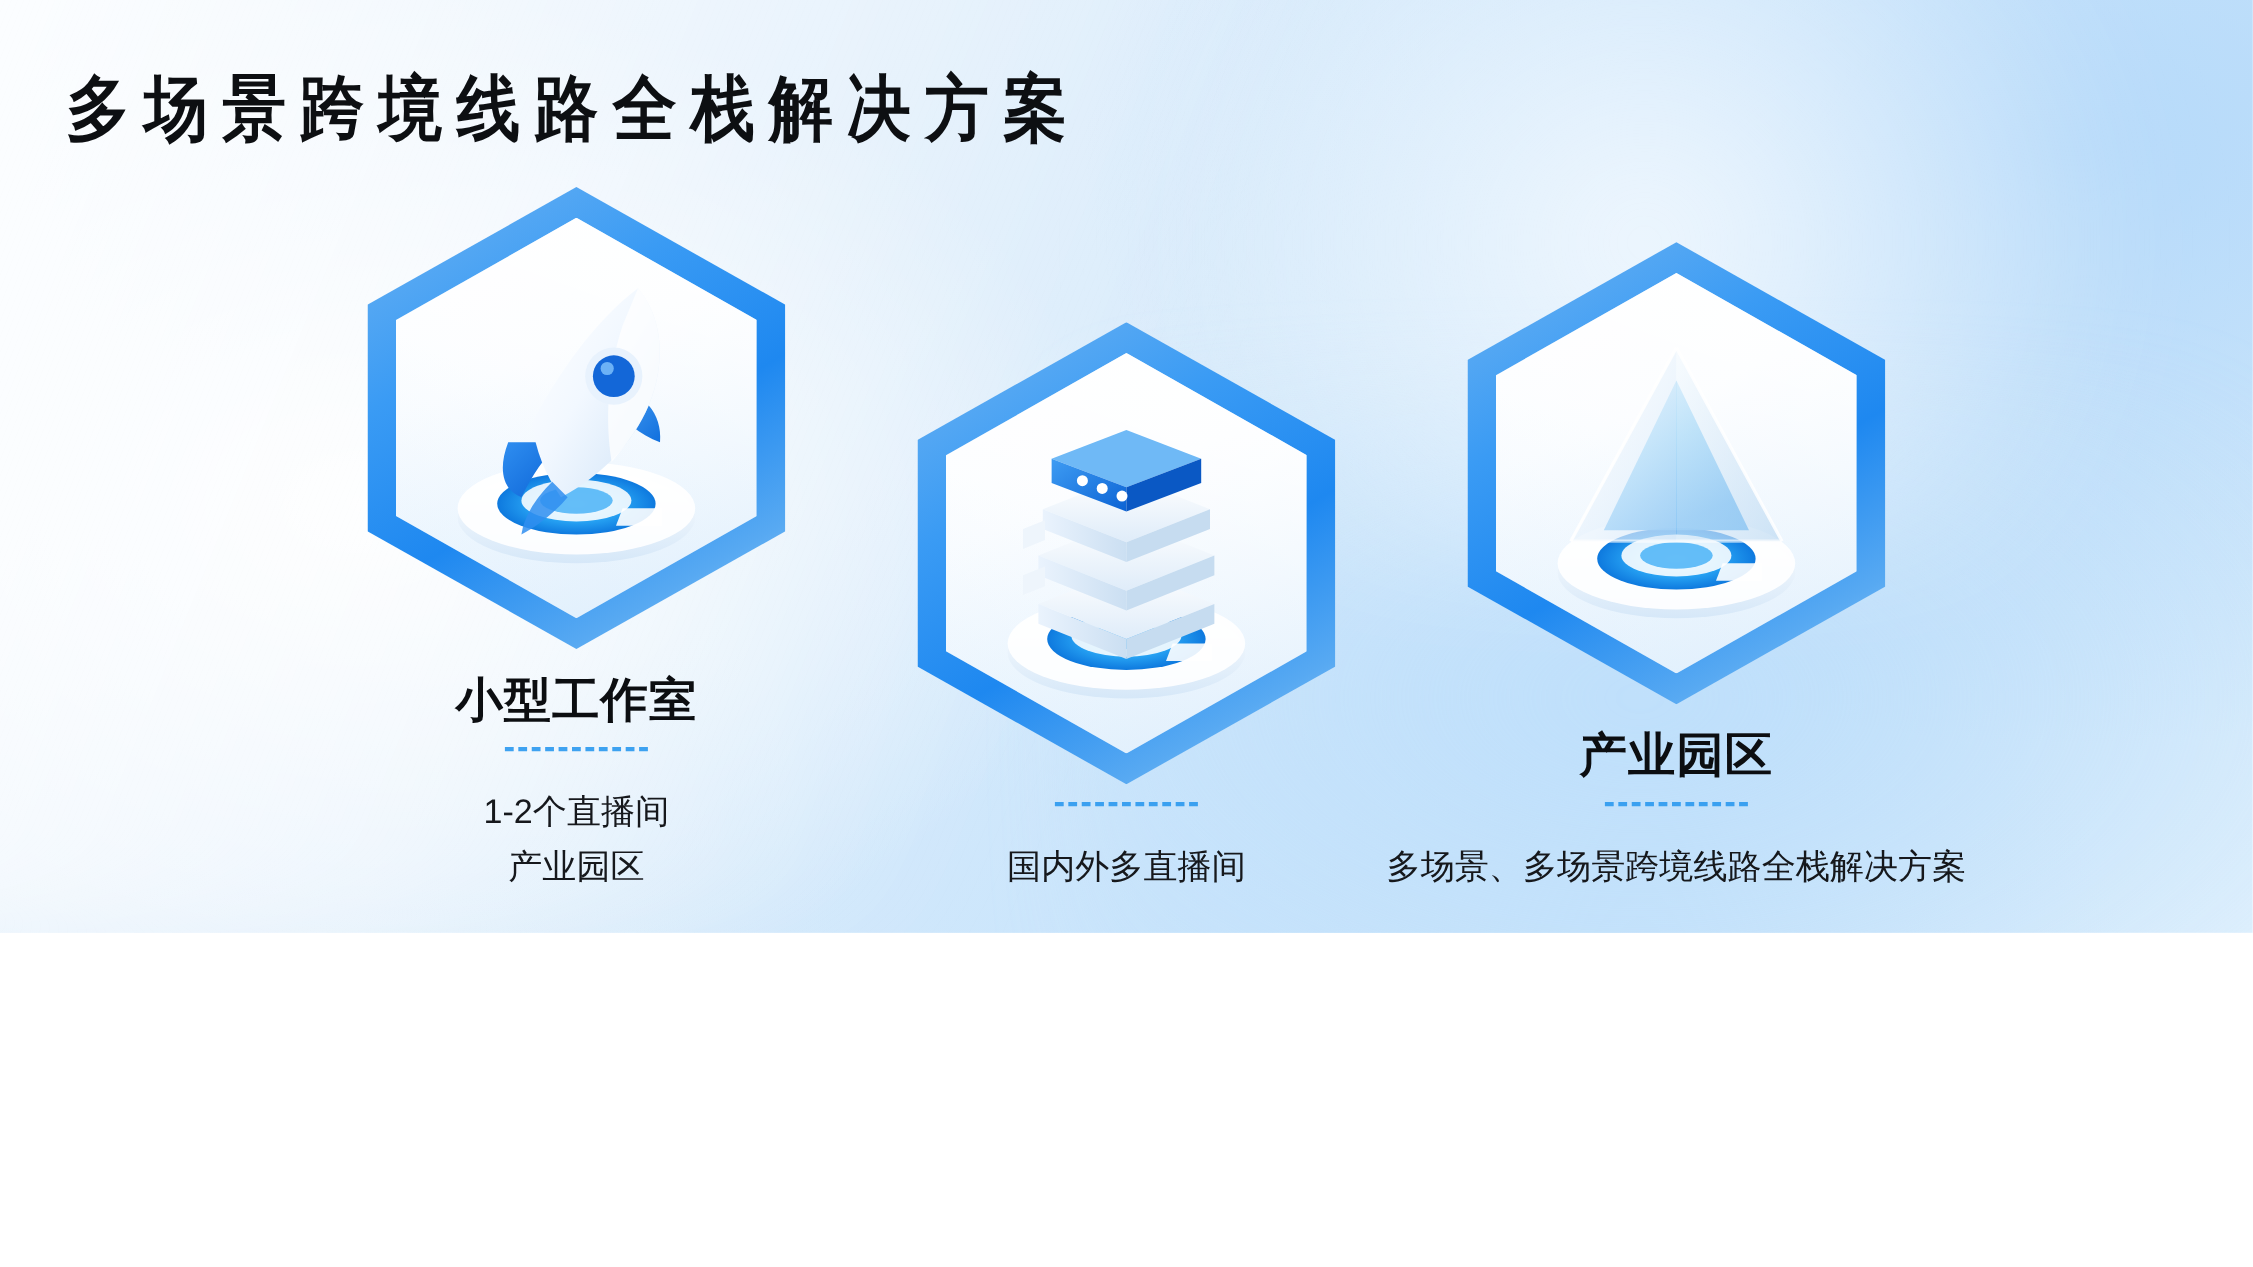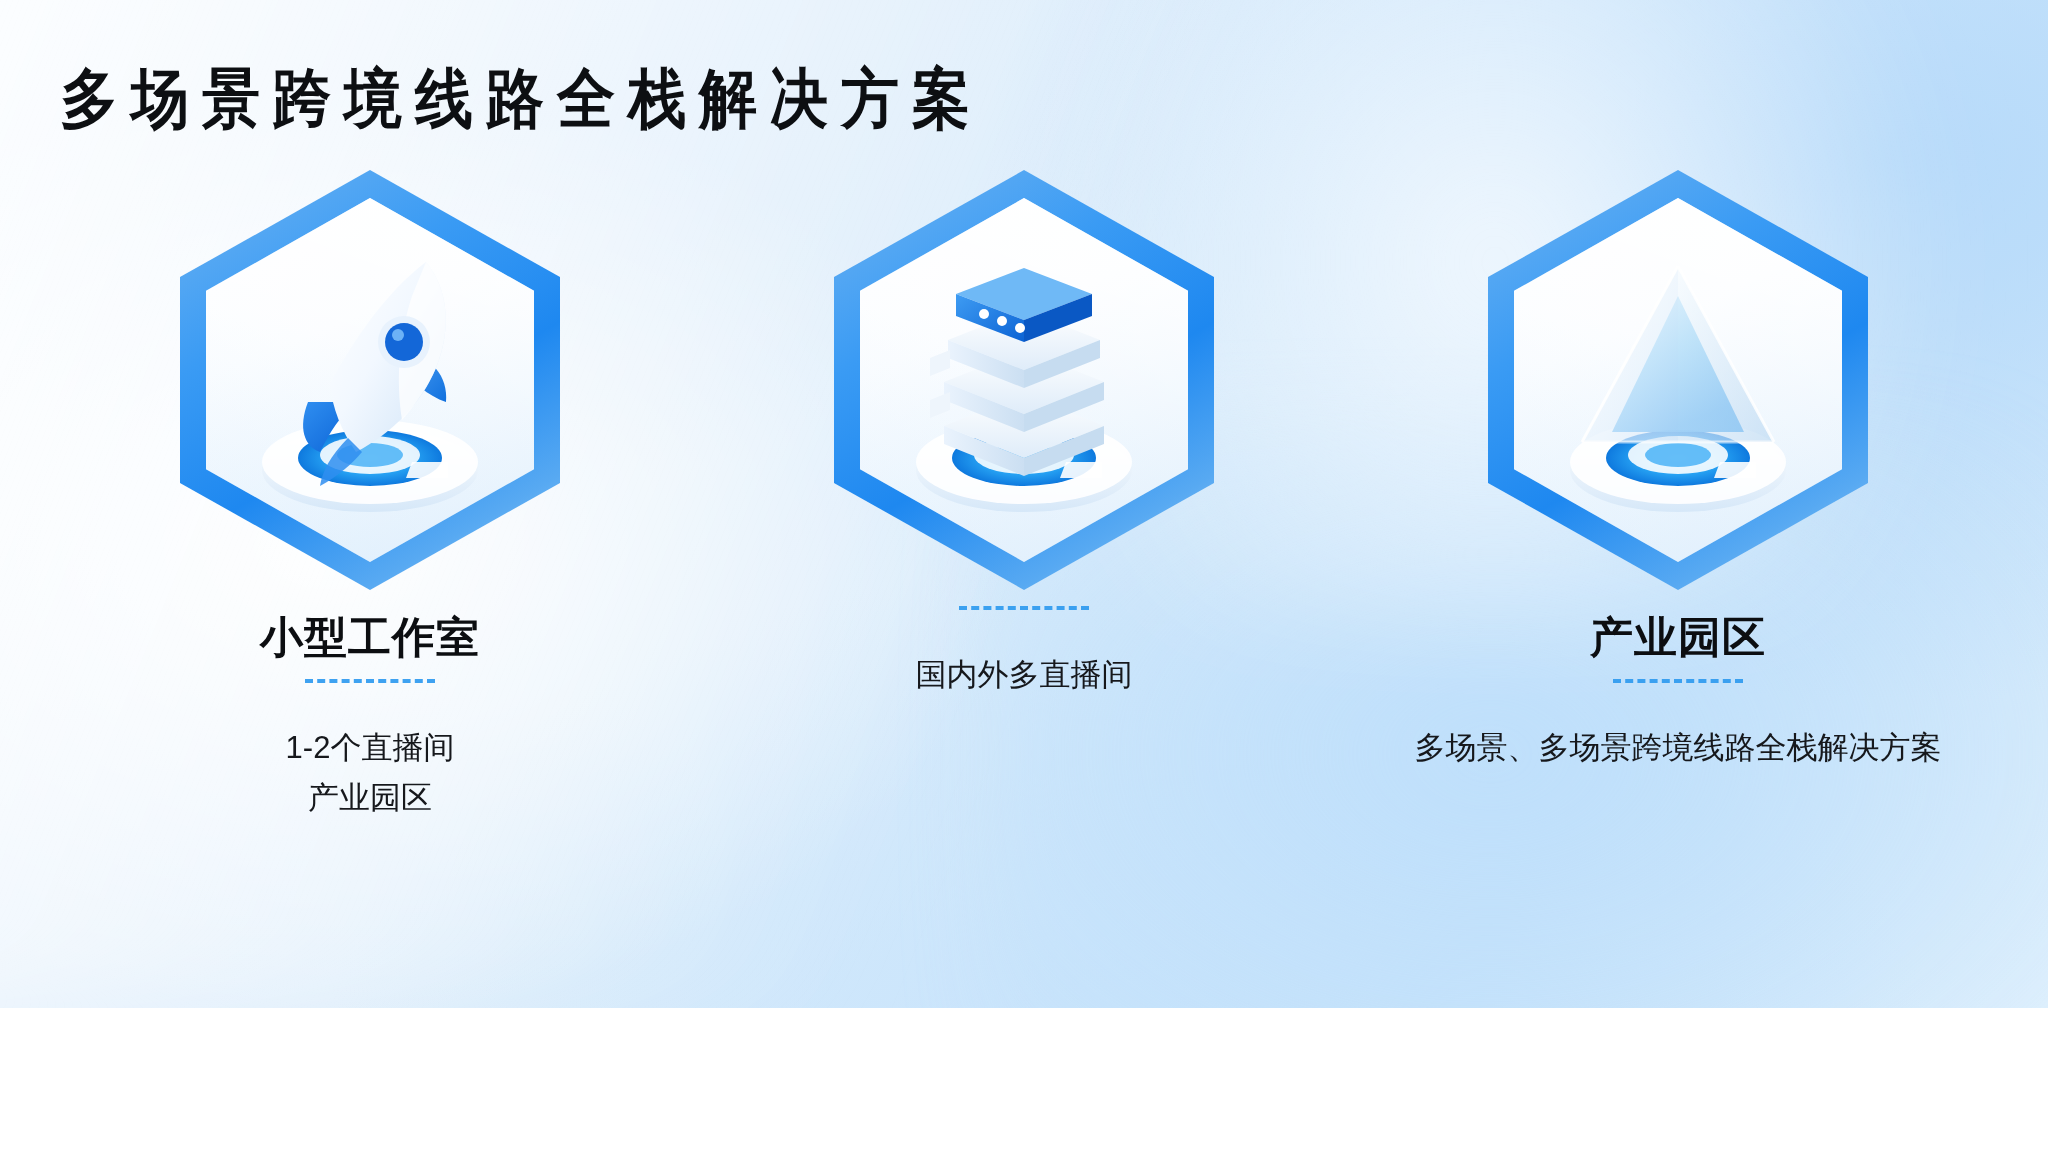--- a/index.html
+++ b/index.html
@@ -5,21 +5,21 @@
   * { margin:0; padding:0; box-sizing:border-box; }
 
   html, body {
     width:2048px; height:1152px;
     overflow:hidden;
     font-family:"Liberation Sans","DejaVu Sans",sans-serif;
   }
 
   #stage{
     position:relative;
-    width:2048px; height:1008px;
+    width:2048px; height:848px;
     background:
       radial-gradient(ellipse 1100px 760px at 16% 54%, rgba(255,255,255,0.92) 0%, rgba(255,255,255,0.0) 62%),
       radial-gradient(ellipse 1500px 900px at 92% 16%, rgba(178,216,250,0.85) 0%, rgba(178,216,250,0.0) 60%),
       radial-gradient(ellipse 1300px 820px at 55% 106%, rgba(198,227,252,0.80) 0%, rgba(198,227,252,0.0) 62%),
       linear-gradient(128deg, #eef6fd 0%, #e3f0fc 28%, #d7ebfb 55%, #cbe5fa 78%, #dff0fd 100%);
     overflow:hidden;
     padding-left:20px;
   }
 
   
@@ -58,22 +58,21 @@
     transform-origin:left top;
   }
 
   
   .cards{
     position:absolute;
     left:0; top:170px;
     width:2048px;
     display:flex;
     justify-content:center;
-    align-items:flex-start;
-    gap:154px;
+    align-items:flex-end;
   }
   .card{
     width:500px;
     display:flex;
     flex-direction:column;
     align-items:center;
   }
 
   
   .hex-wrap{
@@ -116,21 +115,21 @@
     text-align:center;
     white-space:nowrap;
   }
   .divider{
     margin-top:16px;
     width:130px; height:0;
     border-top:4px dashed #2f9bf0;
     opacity:.92;
   }
   .card-desc{
-    margin-top:40px;
+    margin-top:30px;
     text-align:center;
     color:#16181c;
     font-size:31px;
     line-height:1.62;
     white-space:nowrap;
   }
   .card-desc .line{ display:block; }
 </style>
 </head>
 <body>

